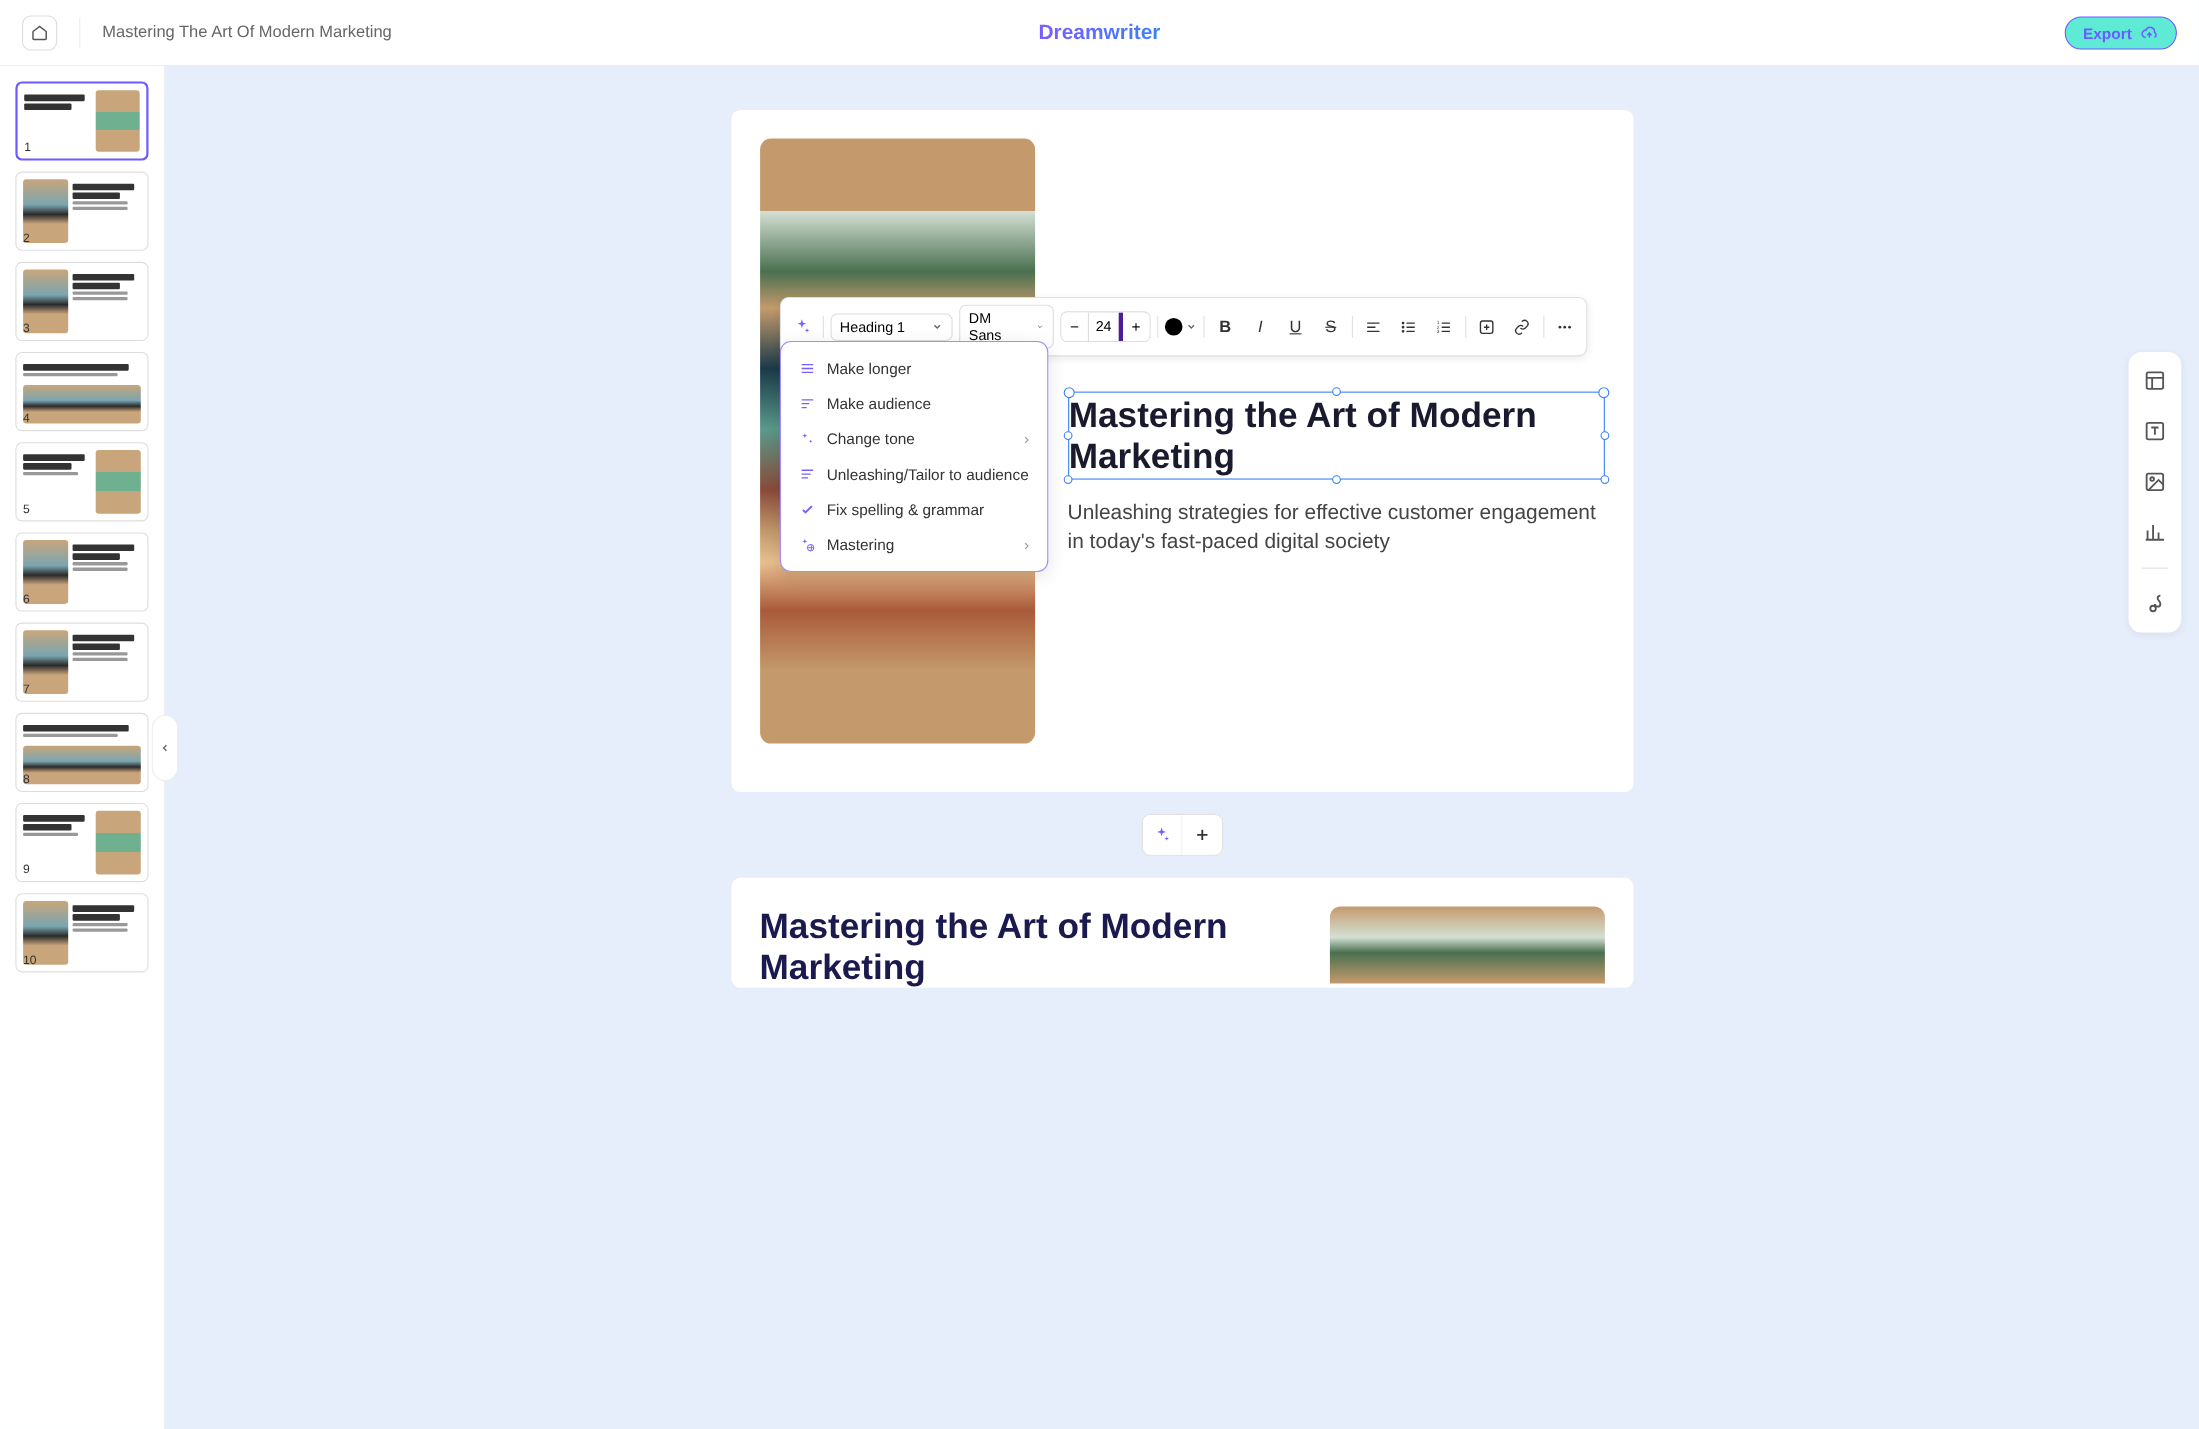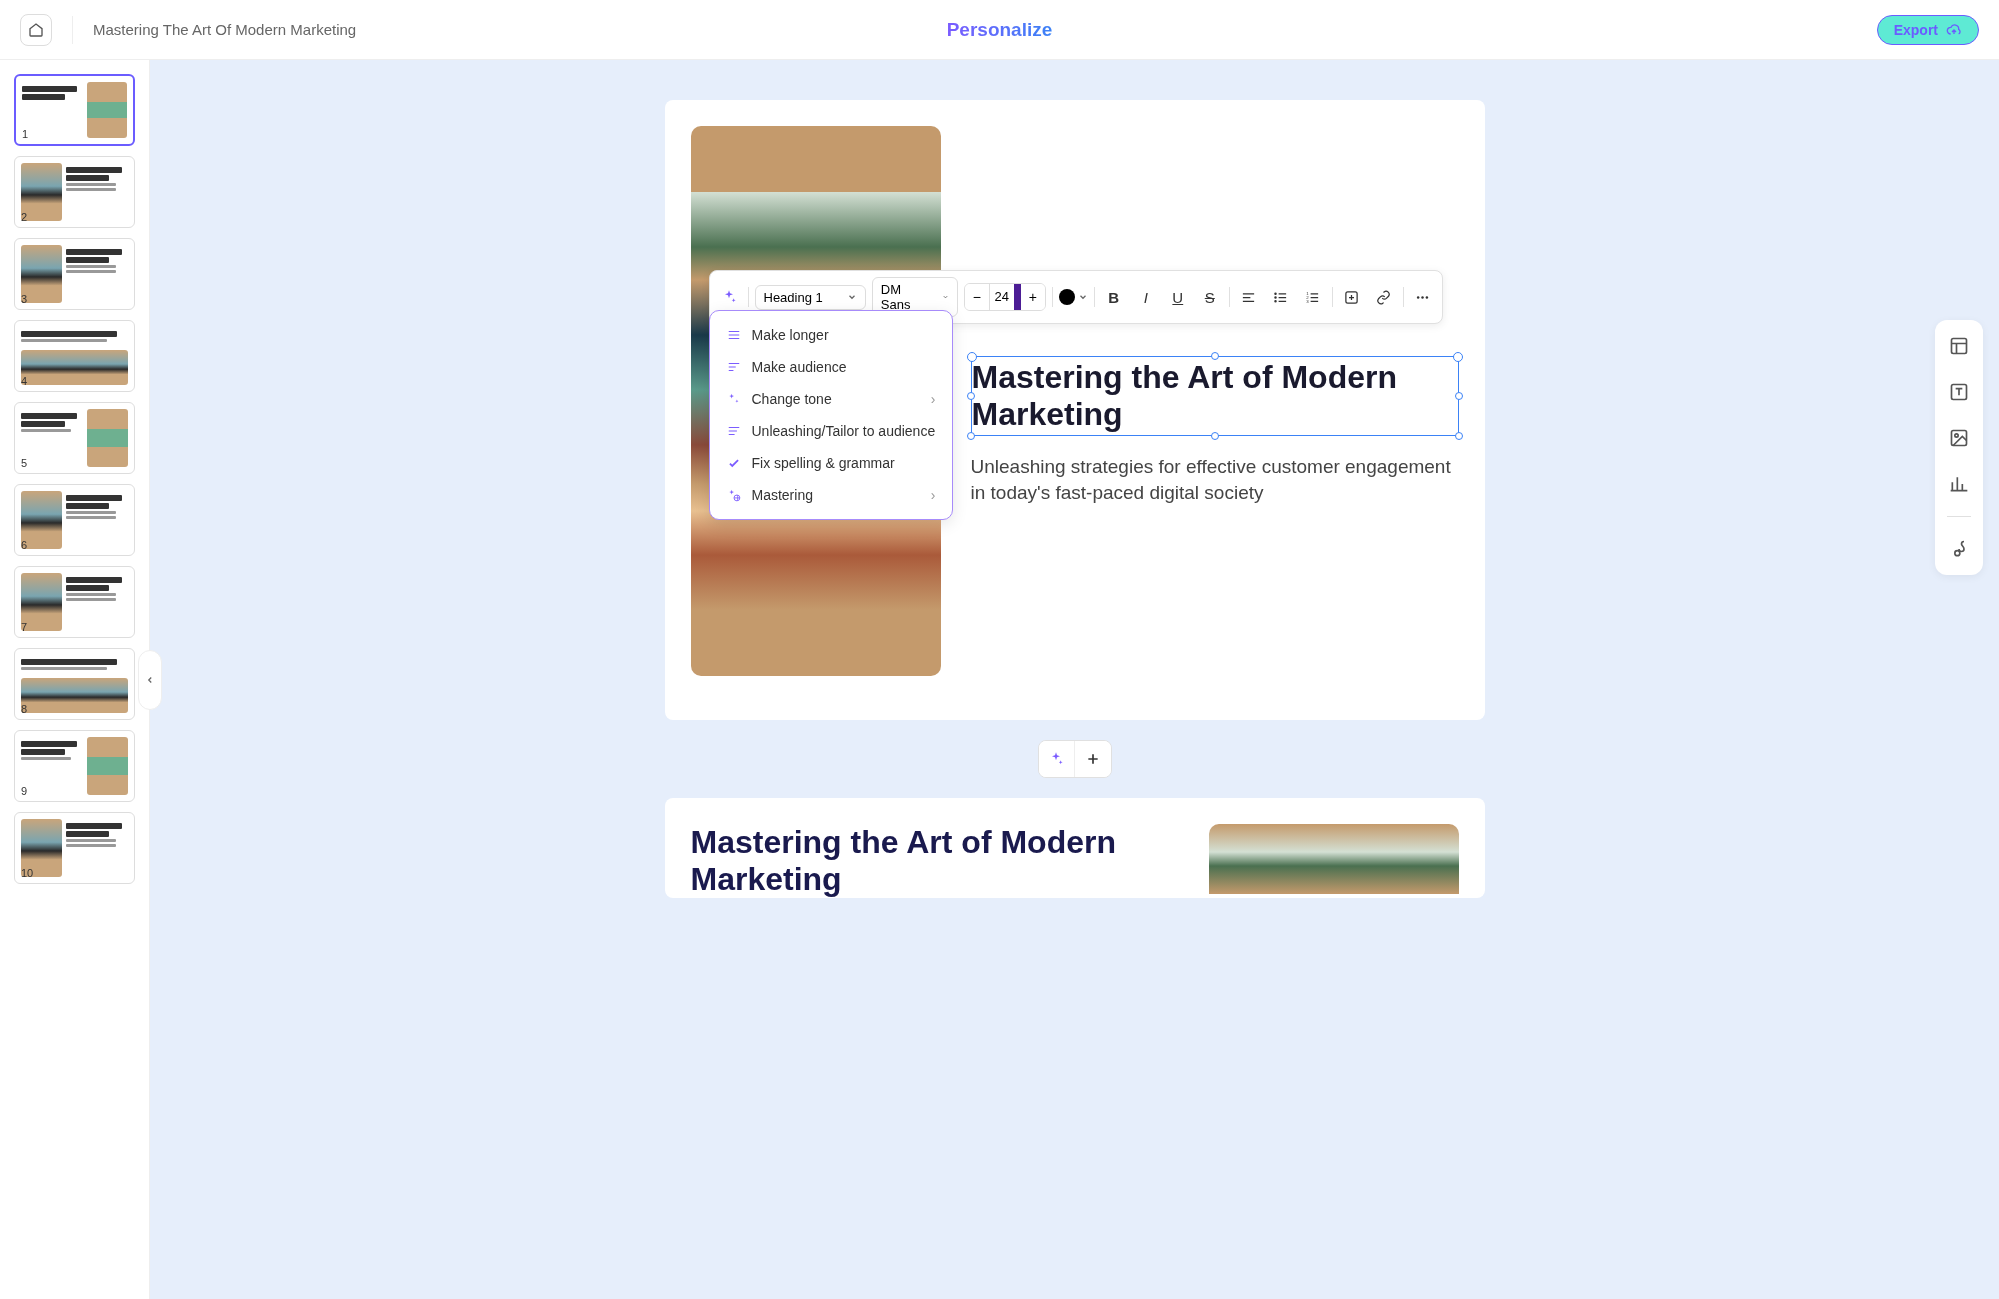--- a/index.html
+++ b/index.html
@@ -38,21 +38,21 @@
 .mr{top:50%;right:-5px;transform:translateY(-50%);border-radius:3px;width:6px;height:14px}
 .tm{top:-5px;left:50%;transform:translateX(-50%);border-radius:3px;width:14px;height:6px}
 .bm{bottom:-5px;left:50%;transform:translateX(-50%);border-radius:3px;width:14px;height:6px}
 .heading{font-size:32px;font-weight:700;color:#1a1a2e;line-height:1.15}
 .subheading{margin-top:18px;font-size:19px;color:#444;line-height:1.4}
 .toolbar{position:absolute;top:170px;left:44px;background:#fff;border:1px solid #e0e0e0;border-radius:8px;padding:6px;display:flex;align-items:center;gap:6px;box-shadow:0 2px 8px rgba(0,0,0,0.08);z-index:10}
 .tb-ai{width:26px;height:26px;display:flex;align-items:center;justify-content:center;color:#7B5CFF;cursor:pointer}
 .tb-select{border:1px solid #ddd;border-radius:6px;padding:4px 8px;font-size:13px;display:flex;align-items:center;gap:24px;cursor:pointer;background:#fff}
 .tb-size{display:flex;align-items:center;border:1px solid #ddd;border-radius:6px;overflow:hidden}
 .tb-size button{width:24px;height:26px;border:none;background:#fff;cursor:pointer;font-size:14px}
-.tb-size span{width:32px;text-align:center;font-size:13px;border-left:1px solid #ddd;border-right:7px solid #4c1d95;line-height:26px}
+.tb-size span{width:32px;text-align:center;font-size:13px;border-left:1px solid #ddd;border-right:4px solid #4c1d95;line-height:26px}
 .tb-color{display:flex;align-items:center;gap:3px;cursor:pointer}
 .tb-color .dot{width:16px;height:16px;background:#000;border-radius:50%}
 .tb-sep{width:1px;height:20px;background:#e0e0e0}
 .tb-btn{width:26px;height:26px;display:flex;align-items:center;justify-content:center;cursor:pointer;color:#333;font-size:15px;border-radius:4px}
 .ai-menu{position:absolute;top:210px;left:44px;width:244px;background:#fff;border:1px solid #a78bfa;border-radius:10px;padding:8px 0;box-shadow:0 4px 16px rgba(0,0,0,0.1);z-index:11}
 .ai-item{padding:8px 16px;display:flex;align-items:center;gap:10px;font-size:14px;color:#333;cursor:pointer}
 .ai-item .mi{width:16px;height:16px;display:flex;align-items:center;justify-content:center;color:#7B5CFF;flex-shrink:0}
 .ai-item .chev{margin-left:auto;color:#999}
 .add-bar{display:flex;gap:0;background:#fff;border:1px solid #e0e0e0;border-radius:8px;overflow:hidden}
 .add-bar button{width:36px;height:36px;border:none;background:#fff;cursor:pointer;display:flex;align-items:center;justify-content:center}
@@ -71,21 +71,21 @@
 
 <div class="app">
   <div class="header">
     <div class="home-btn">
       <svg width="16" height="16" viewBox="0 0 24 24" fill="none" stroke="#555" stroke-width="2">
           <path d="M3 10 L12 3 L21 10 V20 A1 1 0 0 1 20 21 H4 A1 1 0 0 1 3 20 Z"></path>
         </svg>
     </div>
     <div class="divider-v"></div>
     <div class="doc-title">Mastering The Art Of Modern Marketing</div>
-    <div class="app-name">Personalize</div>
+    <div class="app-name">Dreamwriter</div>
     <button class="export-btn">
       <span>Export</span>
       <svg width="16" height="16" viewBox="0 0 24 24" fill="none" stroke="#6B5CFF" stroke-width="2">
           <path d="M7 18a5 5 0 1 1 .5-9.97A6 6 0 0 1 19 11a4 4 0 0 1 0 7"></path>
           <path d="M12 12v6M9 15l3-3 3 3"></path>
         </svg>
     </button>
   </div>
 
   <div class="body">

